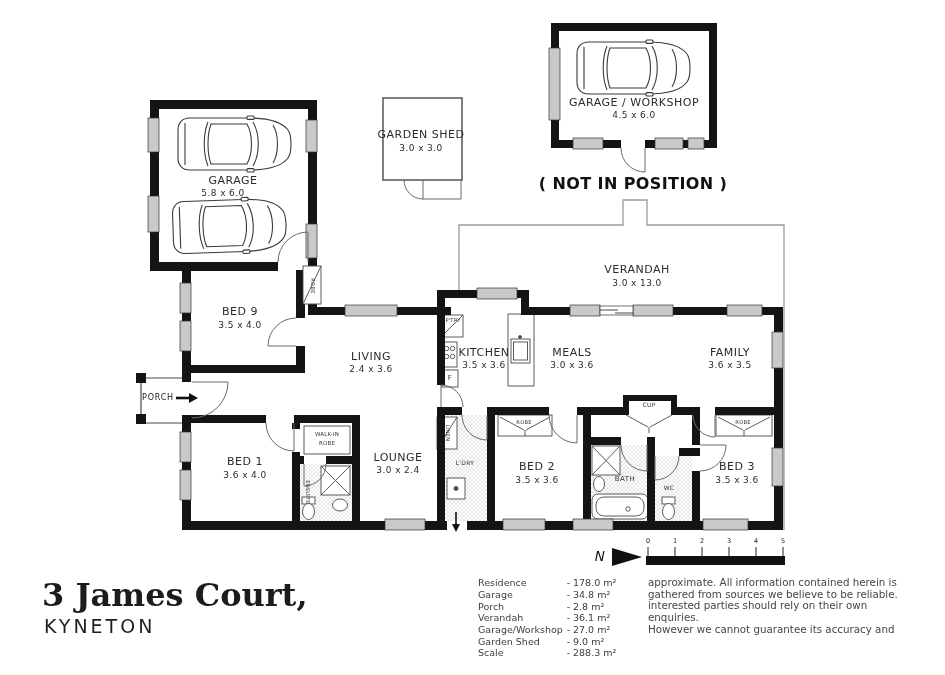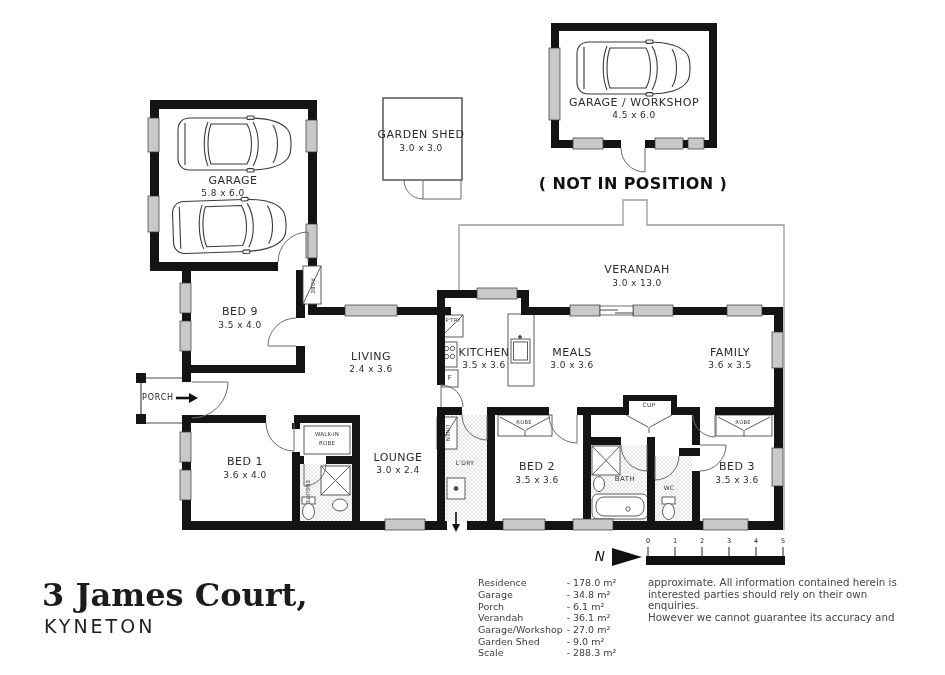--- a/index.html
+++ b/index.html
@@ -339,21 +339,21 @@
         <span class="aval">178.0 m²</span>
       </div>
   <div class="arow">
         <span class="alabel">Garage</span>
         <span class="adash">-</span>
         <span class="aval">34.8 m²</span>
       </div>
   <div class="arow">
         <span class="alabel">Porch</span>
         <span class="adash">-</span>
-        <span class="aval">6.1 m²</span>
+        <span class="aval">2.8 m²</span>
       </div>
   <div class="arow">
         <span class="alabel">Verandah</span>
         <span class="adash">-</span>
         <span class="aval">36.1 m²</span>
       </div>
   <div class="arow">
         <span class="alabel">Garage/Workshop</span>
         <span class="adash">-</span>
         <span class="aval">27.0 m²</span>
@@ -365,17 +365,18 @@
       </div>
   <div class="arow">
         <span class="alabel">Scale</span>
         <span class="adash">-</span>
         <span class="aval">288.3 m²</span>
       </div>
 </div>
 
 <div class="disc">
   <div>approximate. All information contained herein is</div>
+  <div>gathered from sources we believe to be reliable.</div>
   <div>interested parties should rely on their own enquiries.</div>
   <div>However we cannot guarantee  its accuracy and</div>
 </div>
 
 </div>
 
 </body></html>

